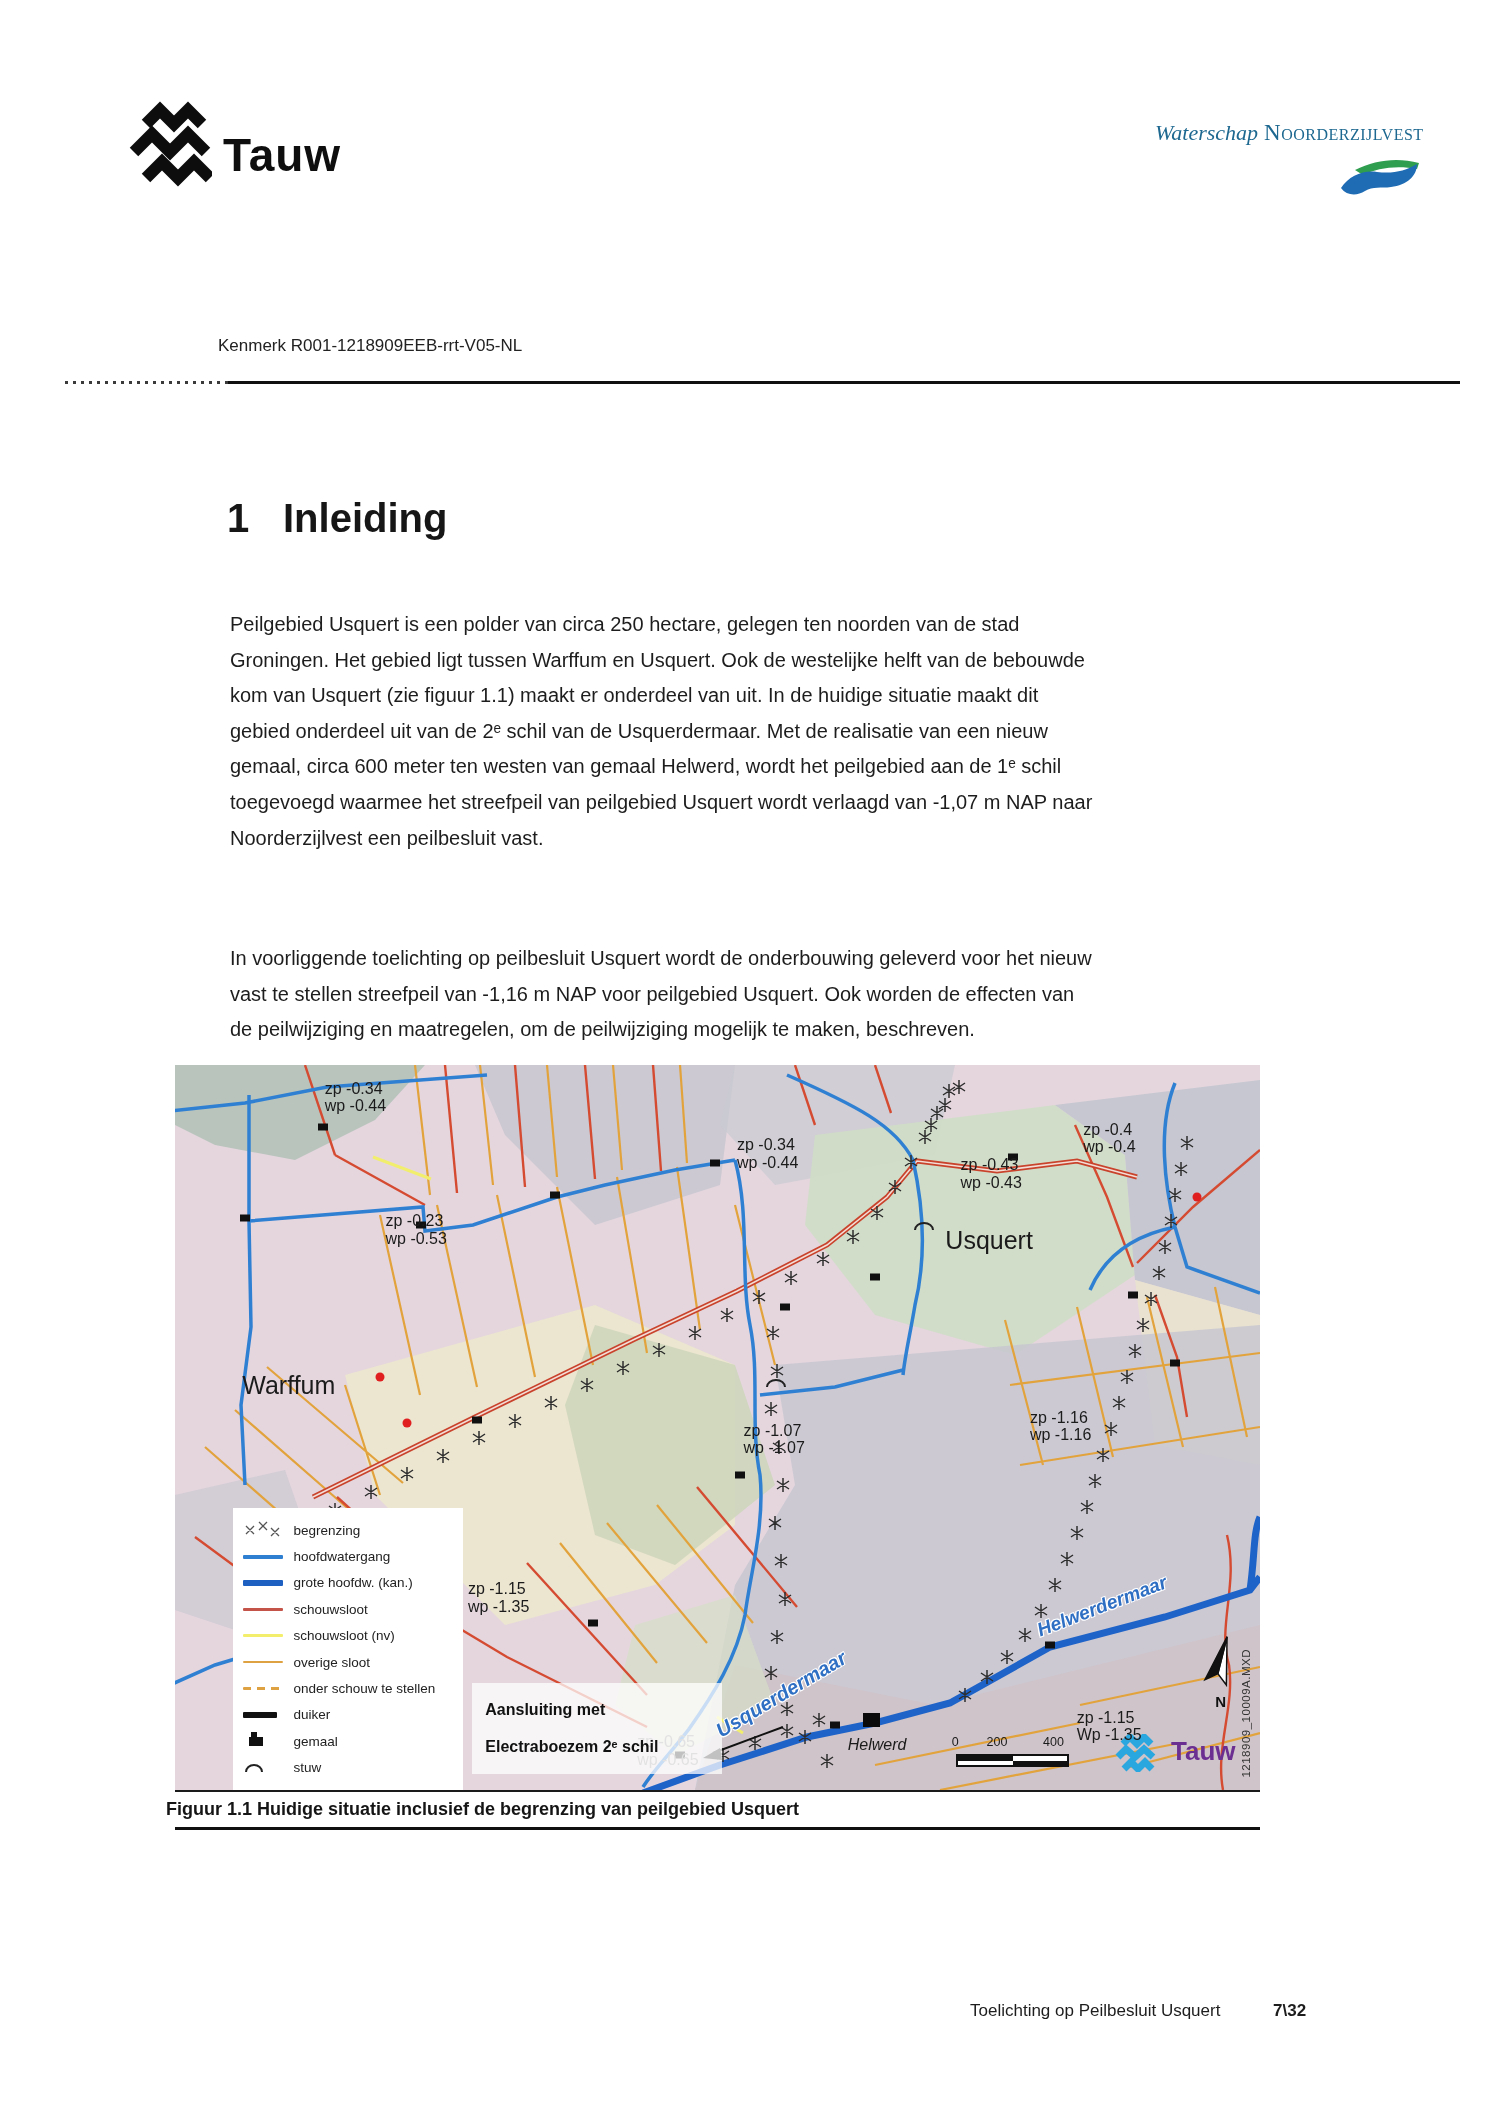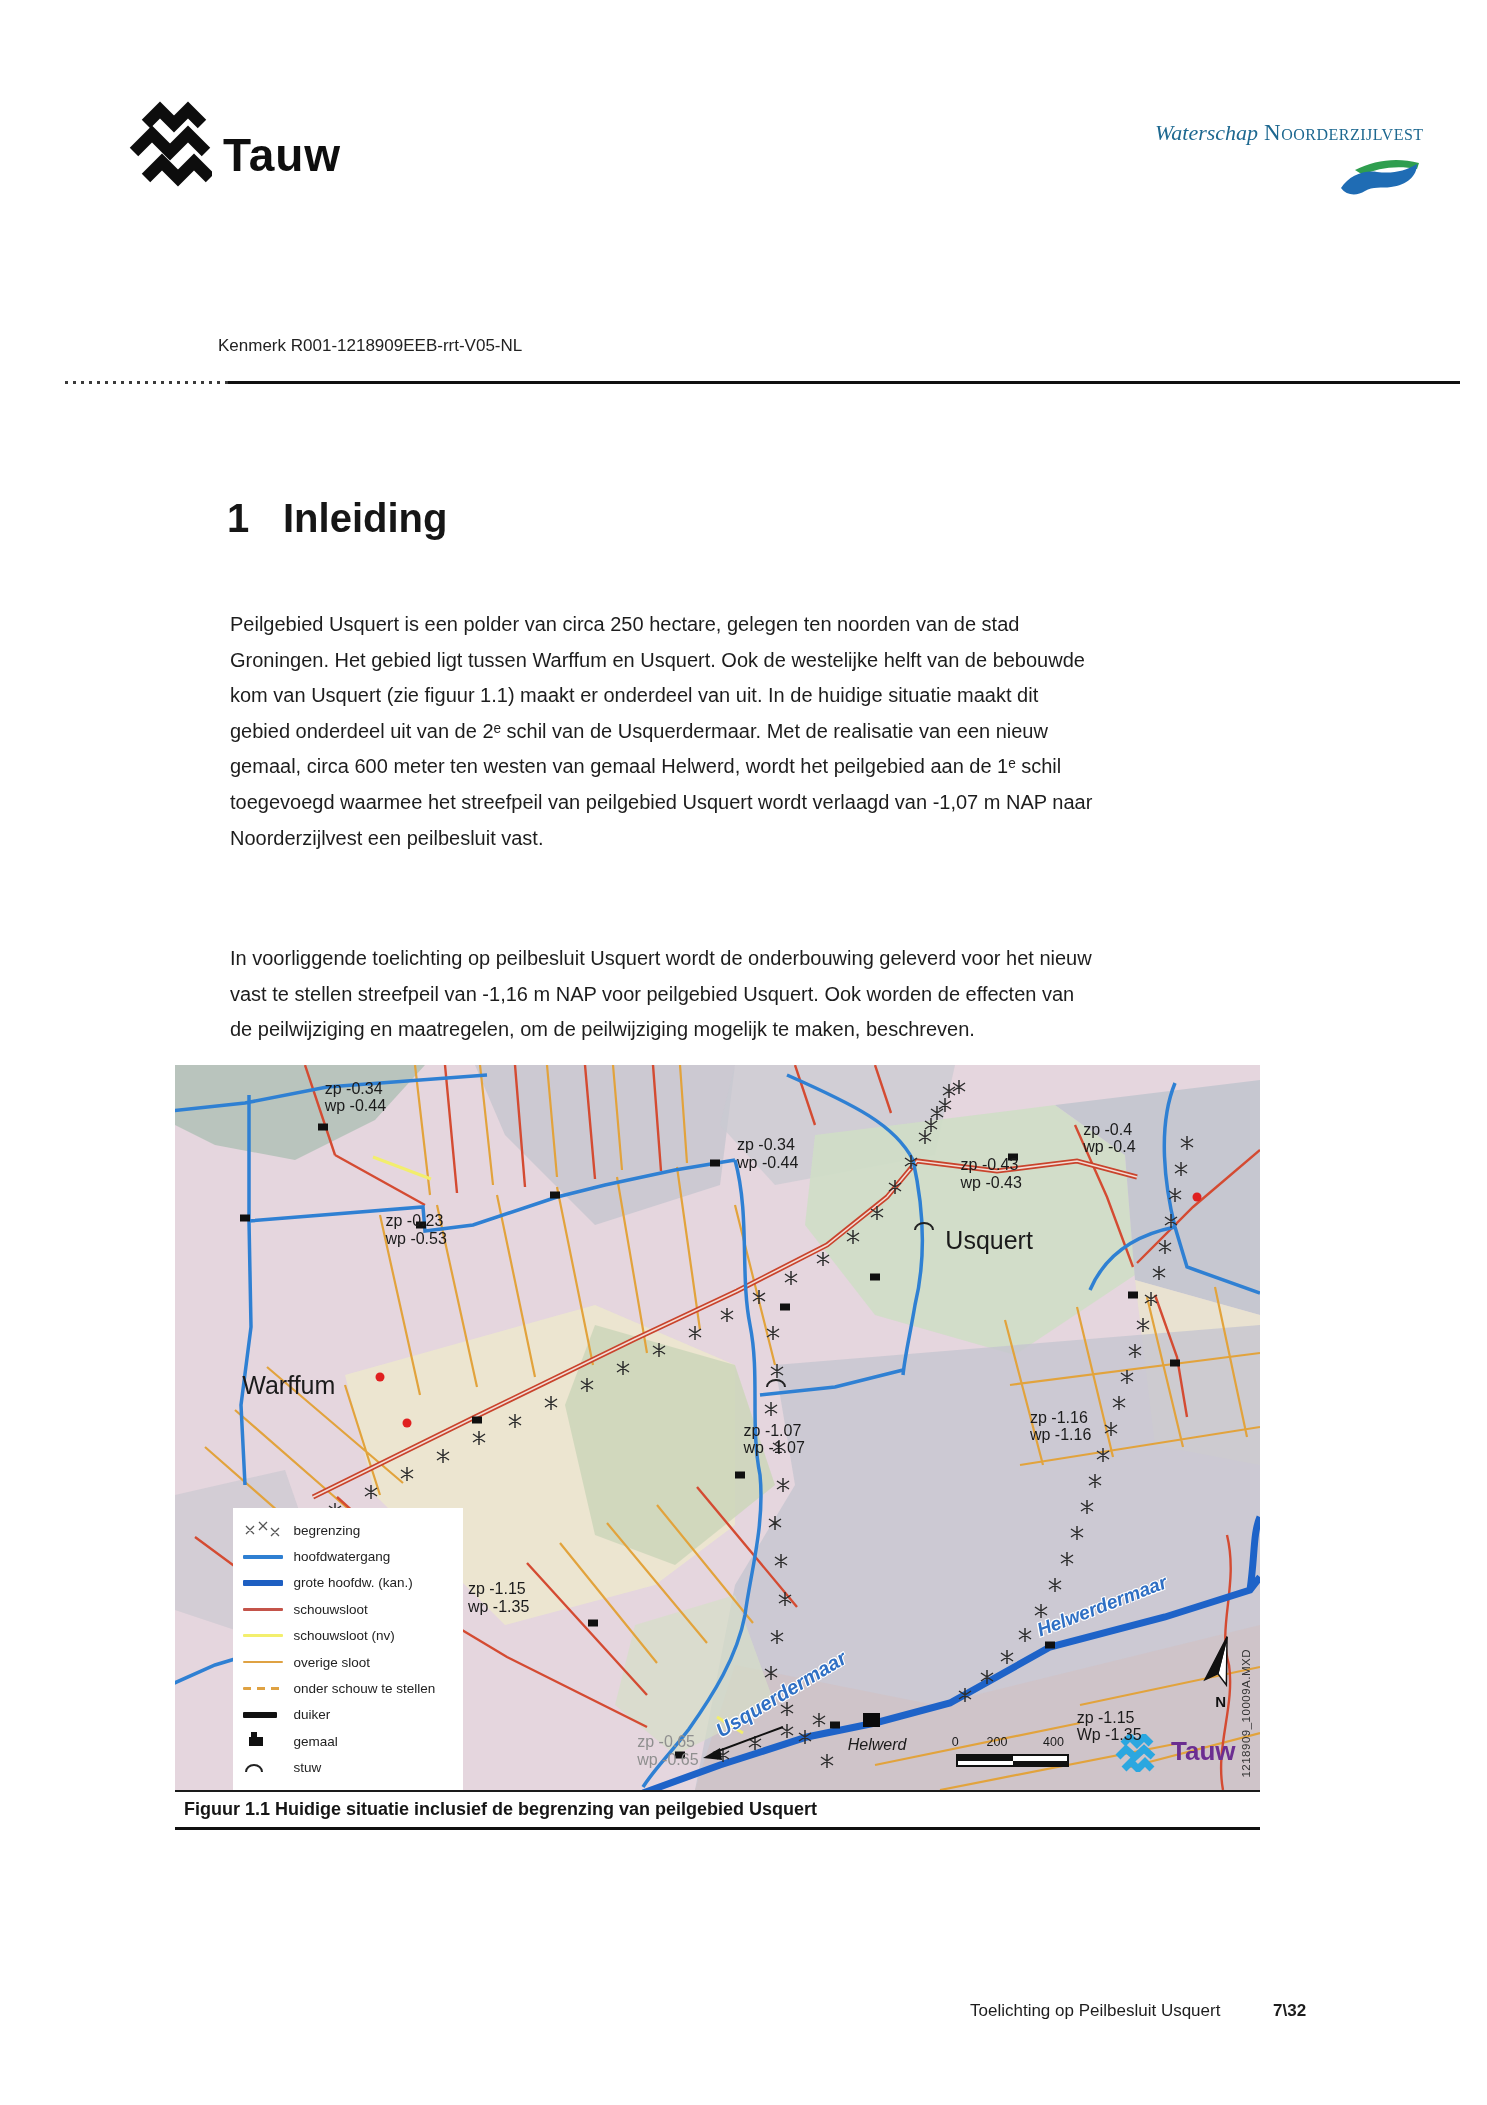--- a/index.html
+++ b/index.html
@@ -216,20 +216,24 @@
   <div class="zl" style="left:83.1%;top:88.8%;z-index:4;"><span>zp -1.15</span><br><span>Wp -1.35</span></div>
   <div class="zl muted" style="left:42.6%;top:92.2%;"><span>zp -0.65</span><br><span>wp -0.65</span></div>
 
   <div class="place" style="left:71%;top:22.2%;font-size:25px;">Usquert</div>
   <div class="place" style="left:6.2%;top:42.2%;font-size:25px;">Warffum</div>
   <div class="place" style="left:62%;top:92.6%;font-size:16px;font-style:italic;z-index:3;">Helwerd</div>
 
   <div class="water" style="left:50%;top:90.5%;font-size:20px;transform:rotate(-31deg);transform-origin:left center;z-index:3;">Usquerdermaar</div>
   <div class="water" style="left:79.5%;top:76.5%;font-size:19px;transform:rotate(-21deg);transform-origin:left center;">Helwerdermaar</div>
 
+  <div class="ann-box">
+    <div>Aansluiting met</div>
+    <div>Electraboezem 2ᵉ schil</div>
+  </div>
 
   <div class="legend">
     <div class="lrow">
       <span class="lsw">
         <svg width="40" height="18" viewBox="0 0 40 18">
             <path d="M3,13 L11,5 M3,5 L11,13 M16,9 L24,1 M16,1 L24,9 M28,15 L36,7 M28,7 L36,15" stroke="#555" stroke-width="1.3" fill="none"></path>
           </svg>
       </span>
         <span class="lbl">begrenzing</span>
     </div>
@@ -316,17 +320,17 @@
         <g stroke="#2ba7e0" stroke-width="7" fill="none">
       <path d="M8,10 L15,3 L22,10 L29,3 L36,10"></path>
       <path d="M3,23 L11,15 L20,23 L29,15 L38,23"></path>
       <path d="M9,35 L16,28 L23,35 L30,28 L37,35"></path>
     </g>
       </svg>
   </div>
   <div class="map-tauw-text">Tauw</div>
 </div>
 
-<div class="abs caption" style="left:184px;top:1799px;">Figuur 1.1 Huidige situatie inclusief de begrenzing van peilgebied Usquert</div>
+<div class="abs caption" style="left:166px;top:1799px;">Figuur 1.1 Huidige situatie inclusief de begrenzing van peilgebied Usquert</div>
 <div class="abs cap-rule" style="left:175px;top:1827px;width:1085px;"></div>
 
 <div class="abs footer" style="left:970px;top:2001px;">Toelichting op Peilbesluit Usquert</div>
 <div class="abs footer footer-page" style="left:1273px;top:2001px;">7\32</div>
 
 </body></html>

